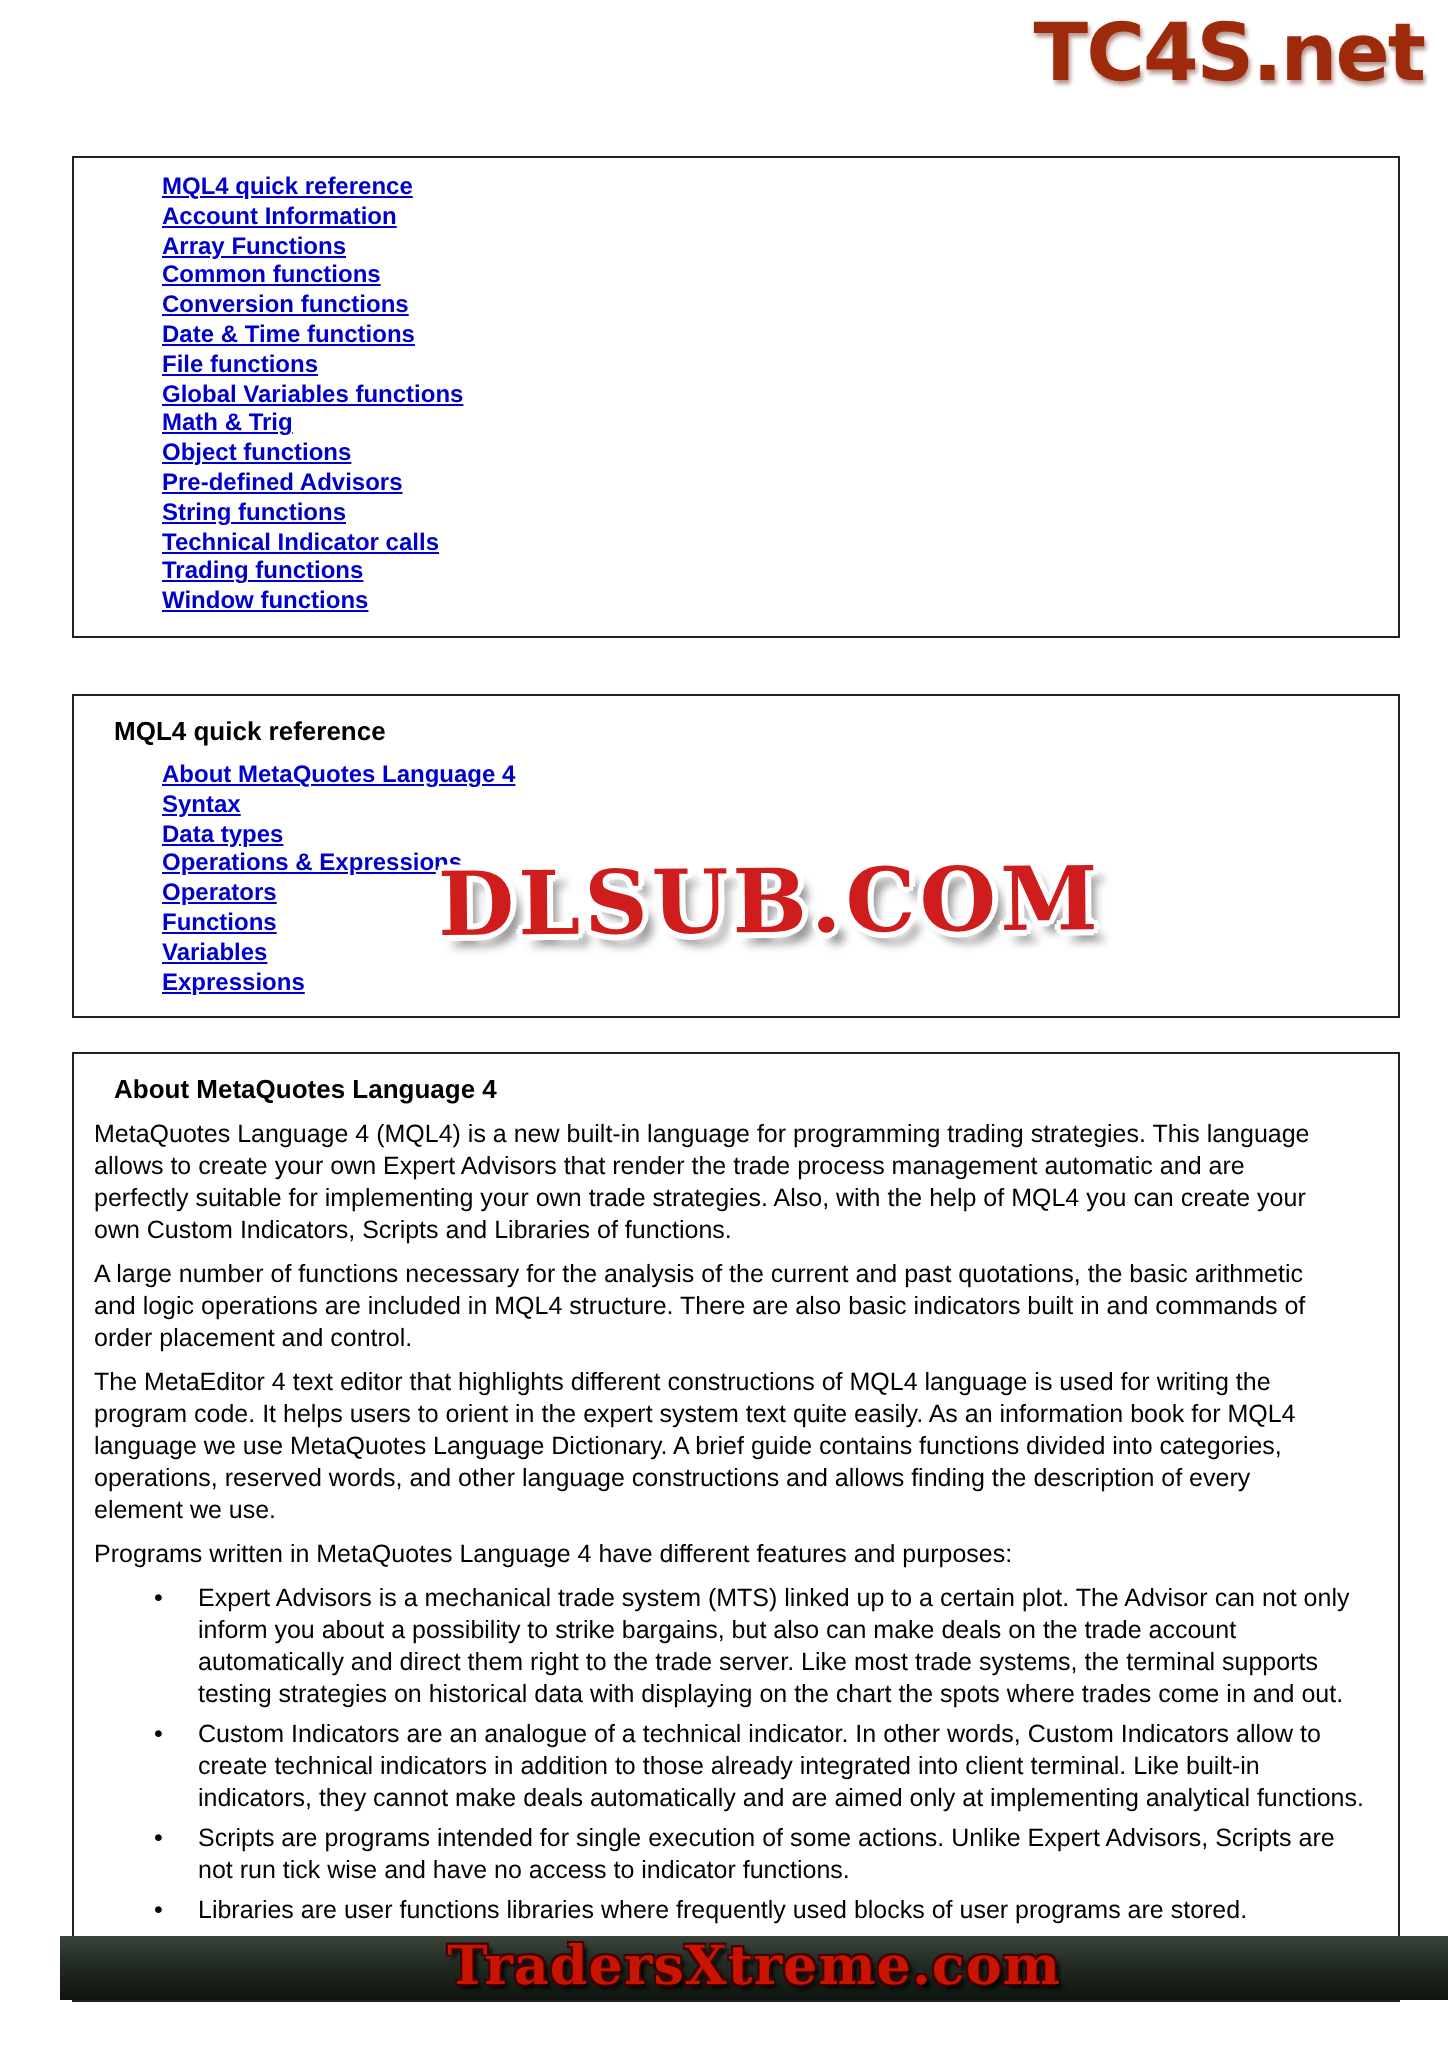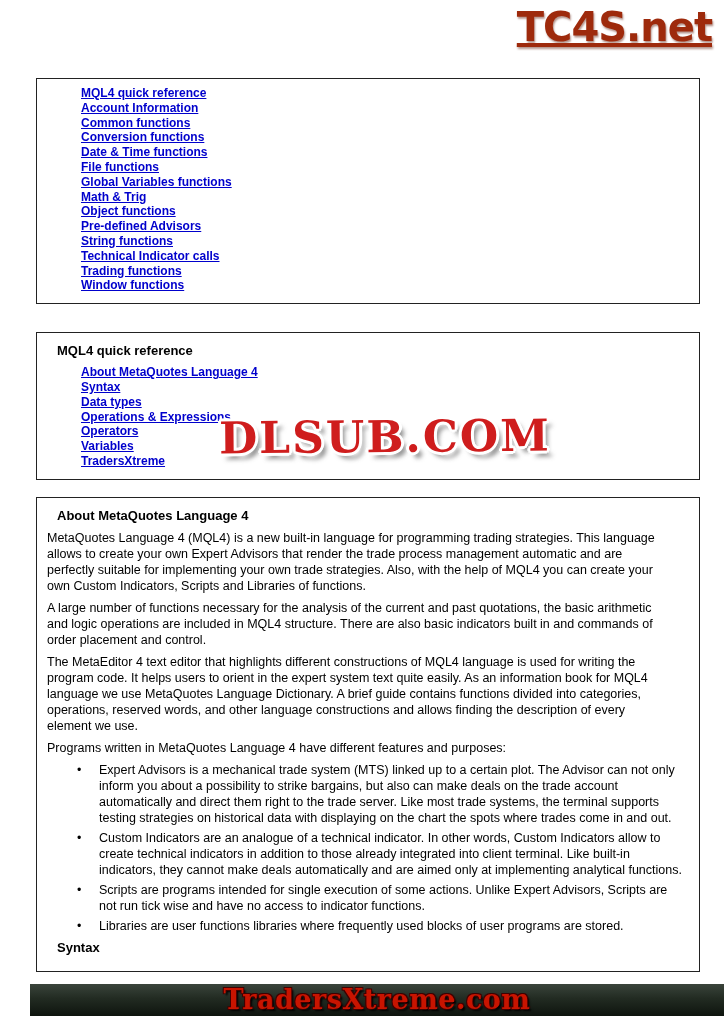--- a/index.html
+++ b/index.html
@@ -20,21 +20,20 @@
   }
   .top-logo {
     display: inline-block;
     font-family: "DejaVu Sans", sans-serif;
     font-weight: bold;
     font-size: 40px;
     line-height: 50px;
     letter-spacing: -1px;
     color: #9e2a0c;
     text-shadow: 1px 2px 2px rgba(90,20,0,0.45);
-    text-decoration: underline;
   }
 
   
   .box {
     margin: 0 24px 0 36px;
     border: 1px solid #222222;
     background: #ffffff;
     padding: 7px 8px 10px 8px;
     position: relative;
   }
@@ -110,21 +109,21 @@
     font-weight: bold;
     color: #000000;
     margin: 6px 0 6px 12px;
   }
 
   
   .footer-banner {
     position: absolute;
     left: 30px;
     right: 0;
-    bottom: 8px;
+    bottom: 24px;
     height: 32px;
     background: linear-gradient(180deg, #3a443b 0%, #222b22 45%, #0e140e 100%);
     display: flex;
     align-items: center;
     justify-content: center;
   }
   .footer-logo {
     font-family: "DejaVu Serif", serif;
     font-weight: bold;
     font-size: 27px;
@@ -141,20 +140,21 @@
 <body>
 
 <div class="top-strip">
   <span class="top-logo">TC4S.net</span>
 </div>
 
 <div class="box box-nav">
   <div class="linklist">
     <a class="lnk">MQL4 quick reference</a>
     <a class="lnk">Account Information</a>
+    <a class="lnk">Array Functions</a>
     <a class="lnk">Common functions</a>
     <a class="lnk">Conversion functions</a>
     <a class="lnk">Date &amp; Time functions</a>
     <a class="lnk">File functions</a>
     <a class="lnk">Global Variables functions</a>
     <a class="lnk">Math &amp; Trig</a>
     <a class="lnk">Object functions</a>
     <a class="lnk">Pre-defined Advisors</a>
     <a class="lnk">String functions</a>
     <a class="lnk">Technical Indicator calls</a>
@@ -164,22 +164,23 @@
 </div>
 
 <div class="box box-quick">
   <div class="box-title">MQL4 quick reference</div>
   <div class="linklist">
     <a class="lnk">About MetaQuotes Language 4</a>
     <a class="lnk">Syntax</a>
     <a class="lnk">Data types</a>
     <a class="lnk">Operations &amp; Expressions</a>
     <a class="lnk">Operators</a>
+    <a class="lnk">Functions</a>
     <a class="lnk">Variables</a>
-    <a class="lnk">TradersXtreme</a>
+    <a class="lnk">Expressions</a>
   </div>
   <div class="watermark">DLSUB.COM</div>
 </div>
 
 <div class="box box-about">
   <div class="box-title">About MetaQuotes Language 4</div>
   <div class="para">MetaQuotes Language 4 (MQL4) is a new built-in language for programming trading strategies. This language allows to create your own Expert Advisors that render the trade process management automatic and are perfectly suitable for implementing your own trade strategies. Also, with the help of MQL4 you can create your own Custom Indicators, Scripts and Libraries of functions.</div>
   <div class="para">A large number of functions necessary for the analysis of the current and past quotations, the basic arithmetic and logic operations are included in MQL4 structure. There are also basic indicators built in and commands of order placement and control.</div>
   <div class="para">The MetaEditor 4 text editor that highlights different constructions of MQL4 language is used for writing the program code. It helps users to orient in the expert system text quite easily. As an information book for MQL4 language we use MetaQuotes Language Dictionary. A brief guide contains functions divided into categories, operations, reserved words, and other language constructions and allows finding the description of every element we use.</div>
   <div class="para">Programs written in MetaQuotes Language 4 have different features and purposes:</div>

